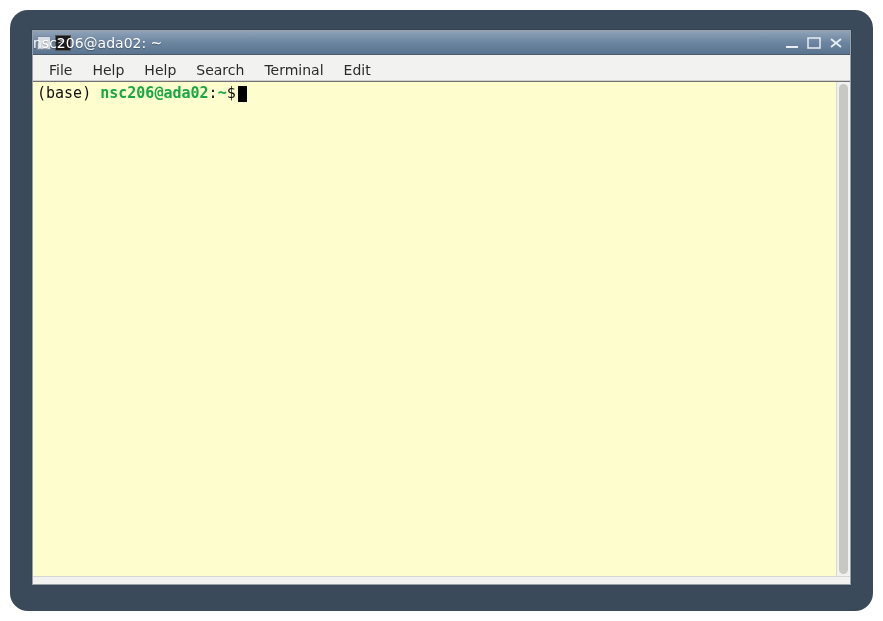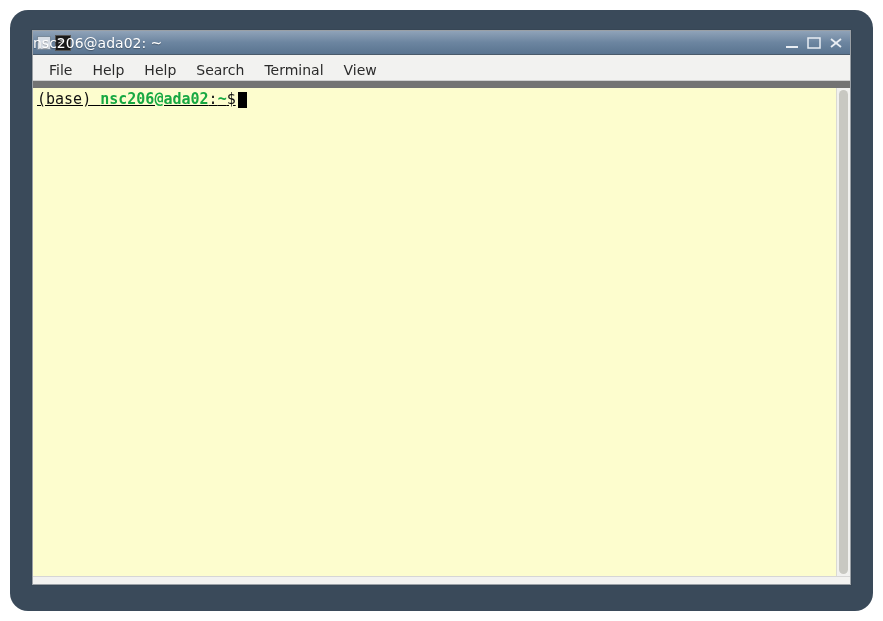--- a/index.html
+++ b/index.html
@@ -106,23 +106,22 @@
   }
   .menubar .menu-item {
     padding: 2px 10px;
     cursor: pointer;
   }
   
   .term-wrap {
     flex: 1;
     display: flex;
     background: #fdfdce;
-    border-top: 7px solid #737373;
+    border-top: 1px solid #737373;
     overflow: hidden;
-    text-decoration: underline;
   }
   .term-area {
     flex: 1;
     padding: 2px 4px;
     font-family: "DejaVu Sans Mono", "Liberation Mono", Consolas, monospace;
     font-size: 15px;
     line-height: 18px;
     color: #000000;
     white-space: pre;
     overflow: hidden;
@@ -193,21 +192,21 @@
         </div>
       </div>
     </div>
 
     <div class="menubar">
       <span class="menu-item">File</span>
       <span class="menu-item">Help</span>
       <span class="menu-item">Help</span>
       <span class="menu-item">Search</span>
       <span class="menu-item">Terminal</span>
-      <span class="menu-item">View</span>
+      <span class="menu-item">Edit</span>
     </div>
 
     <div class="term-wrap">
       <div class="term-area"><span class="prompt-env">(base) </span><span class="prompt-userhost">nsc206@ada02</span><span class="prompt-path">:</span><span class="prompt-userhost" style="color:#17a842;font-weight:bold;">~</span><span class="prompt-dollar">$</span><span></span><span class="cursor-block"></span></div>
       <div class="scrollbar">
         <div class="thumb"></div>
       </div>
     </div>
 
     <div class="bottom-strip"></div>

